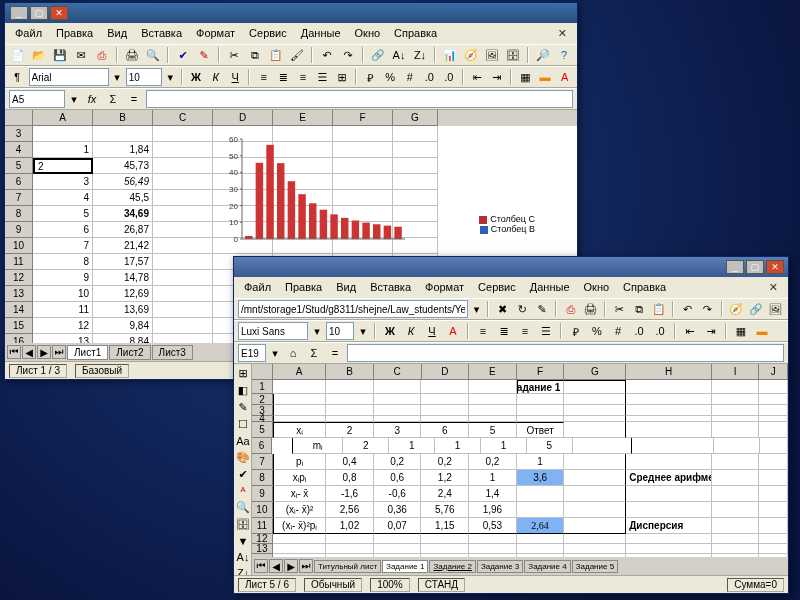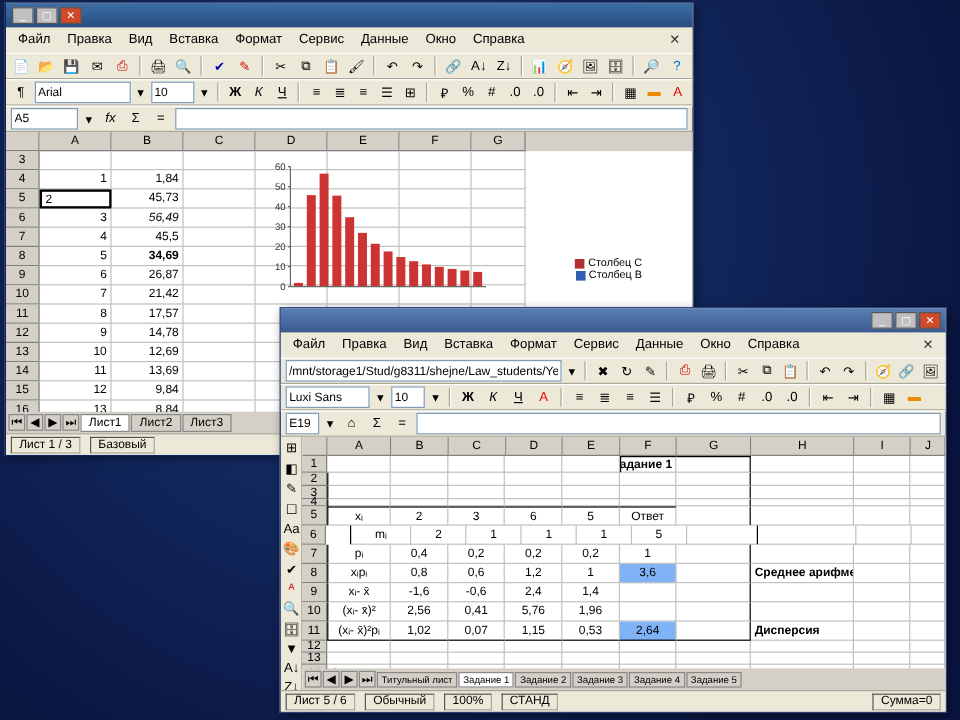--- a/index.html
+++ b/index.html
@@ -698,37 +698,37 @@
             <div class="cell" style="width: 50px;"></div>
             <div class="cell task-border-right" style="width: 65px;"></div>
             <div class="cell" style="width: 90px;"></div>
             <div class="cell" style="width: 50px;"></div>
             <div class="cell" style="width: 30px;"></div>
           </div>
           <div class="grid-row">
             <div class="rowhead" style="width: 22px;">10</div>
             <div class="cell center task-border-left" style="width: 56px;">(xᵢ- x̄)²</div>
             <div class="cell center" style="width: 50px;">2,56</div>
-            <div class="cell center" style="width: 50px;">0,41</div>
+            <div class="cell center" style="width: 50px;">0,36</div>
             <div class="cell center" style="width: 50px;">5,76</div>
             <div class="cell center" style="width: 50px;">1,96</div>
             <div class="cell" style="width: 50px;"></div>
             <div class="cell task-border-right" style="width: 65px;"></div>
             <div class="cell" style="width: 90px;"></div>
             <div class="cell" style="width: 50px;"></div>
             <div class="cell" style="width: 30px;"></div>
           </div>
           <div class="grid-row">
             <div class="rowhead" style="width: 22px;">11</div>
             <div class="cell center task-border-left task-border-bottom" style="width: 56px;">(xᵢ- x̄)²pᵢ</div>
             <div class="cell center task-border-bottom" style="width: 50px;">1,02</div>
             <div class="cell center task-border-bottom" style="width: 50px;">0,07</div>
             <div class="cell center task-border-bottom" style="width: 50px;">1,15</div>
             <div class="cell center task-border-bottom" style="width: 50px;">0,53</div>
-            <div class="cell center hl-blue task-border-bottom" style="width: 50px;">2,64</div>
+            <div class="cell center hl-blue task-border-bottom" style="width: 50px; font-family: Liberation Serif, serif;">2,64</div>
             <div class="cell task-border-right task-border-bottom" style="width: 65px;"></div>
             <div class="cell bold" style="width: 90px;">Дисперсия</div>
             <div class="cell" style="width: 50px;"></div>
             <div class="cell" style="width: 30px;"></div>
           </div>
           <div class="grid-row" style="height: 10px;">
             <div class="rowhead" style="width: 22px;">12</div>
             <div class="cell" style="width: 56px;"></div>
             <div class="cell" style="width: 50px;"></div>
             <div class="cell" style="width: 50px;"></div>
@@ -768,21 +768,21 @@
           </div>
         </div>
       <div class="sheet-tabs">
         <div class="sheet-nav">⏮</div>
         <div class="sheet-nav">◀</div>
         <div class="sheet-nav">▶</div>
         <div class="sheet-nav">⏭</div>
         <div id="w2-tabs" style="display:flex;gap:1px">
             <div class="sheet-tab inactive" style="font-size: 8px; padding: 1px 3px;">Титульный лист</div>
             <div class="sheet-tab" style="font-size: 8px; padding: 1px 3px;">Задание 1</div>
-            <div class="sheet-tab inactive" style="font-size: 8px; padding: 1px 3px;">Задание 2</div>
+            <div class="sheet-tab inactive" style="font-size: 8px; padding: 1px 3px; text-decoration: underline;">Задание 2</div>
             <div class="sheet-tab inactive" style="font-size: 8px; padding: 1px 3px;">Задание 3</div>
             <div class="sheet-tab inactive" style="font-size: 8px; padding: 1px 3px;">Задание 4</div>
             <div class="sheet-tab inactive" style="font-size: 8px; padding: 1px 3px;">Задание 5</div>
           </div>
         <div style="flex:1" class="small-scroll"></div>
       </div>
     </div>
   </div>
   <div class="statusbar">
     <div class="cell-status">Лист 5 / 6</div>

